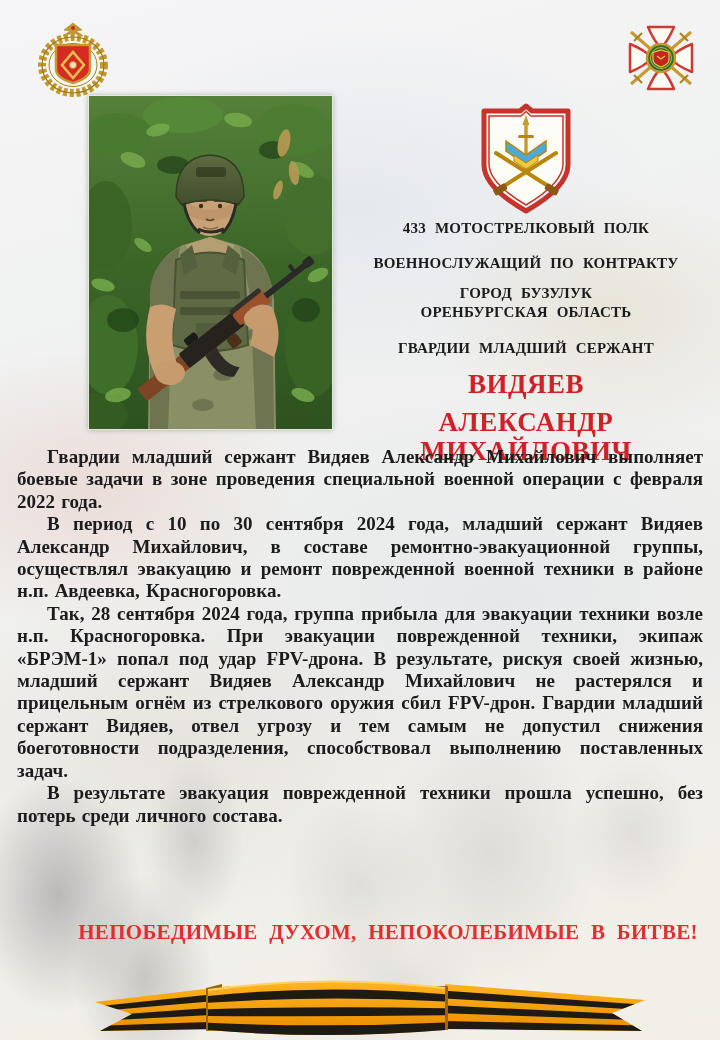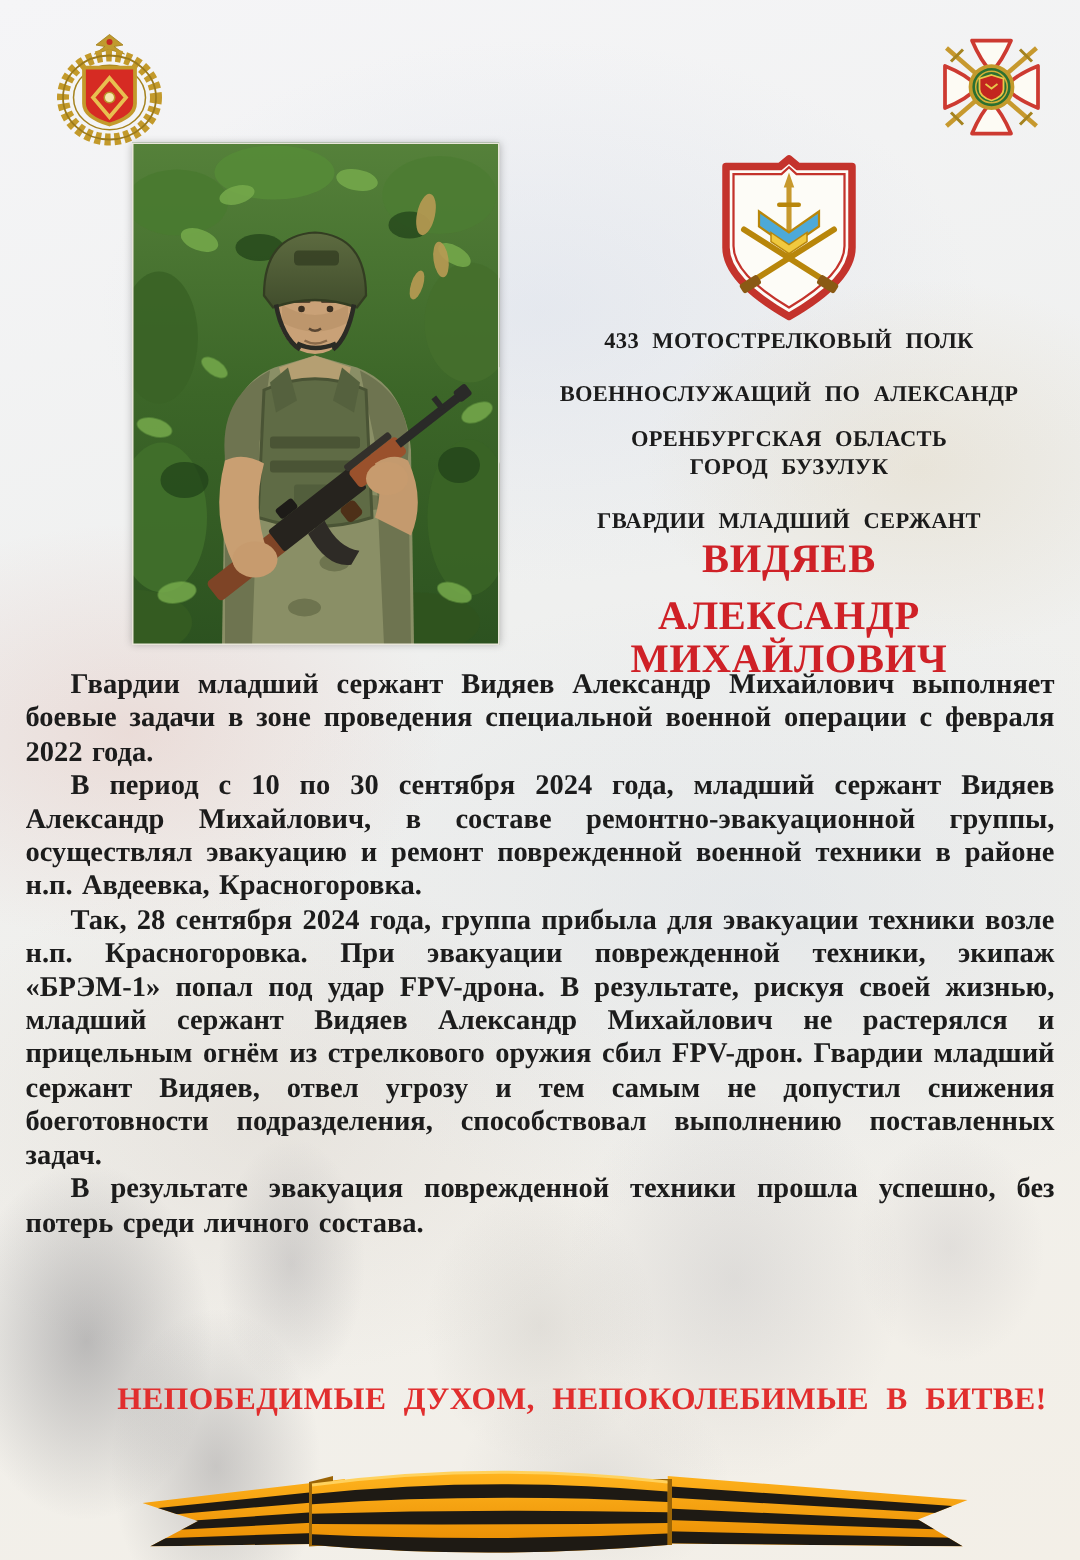--- a/index.html
+++ b/index.html
@@ -40,21 +40,21 @@
 
   .right-col {
     position:absolute; left:338px; top:103px; width:376px;
     text-align:center; color:#1b1b1b;
   }
   .unit-shield { width:100px; height:112px; margin:0 auto 4px auto; display:block; }
 
   .u-line { font-weight:bold; font-size:15px; line-height:19px; word-spacing:5px; letter-spacing:0.2px; }
   .gap-s { height:16px; } .gap-m { height:11px; } .gap-r { height:17px; }
   .name-line { font-weight:bold; font-size:27px; line-height:29px; color:#cf2127; letter-spacing:0.5px; margin-top:9px; }
-  .name-line.first { margin-top:0; }
+  .name-line.first { margin-top:12px; }
 
   .body-text {
     position:absolute; left:17px; top:446px; width:686px;
     font-weight:bold; font-size:19px; line-height:22.4px; color:#1c1c1c;
     text-align:justify;
   }
   .body-text p { text-indent:30px; word-spacing:1.5px; }
 
   .slogan {
     position:absolute; left:0; top:920px; width:720px;
@@ -229,24 +229,24 @@
         <line x1="20" y1="50" x2="80" y2="88"></line>
       </g>
       <g fill="#8a5a14">
         <rect x="17" y="83" width="14" height="7" rx="2" transform="rotate(-32 24 86)"></rect>
         <rect x="69" y="83" width="14" height="7" rx="2" transform="rotate(32 76 86)"></rect>
       </g>
     </svg>
 
     <div class="u-line">433 МОТОСТРЕЛКОВЫЙ  ПОЛК</div>
     <div class="gap-s"></div>
-    <div class="u-line">ВОЕННОСЛУЖАЩИЙ  ПО  АЛЕКСАНДР</div>
+    <div class="u-line">ВОЕННОСЛУЖАЩИЙ  ПО  КОНТРАКТУ</div>
     <div class="gap-m"></div>
+    <div class="u-line">ГОРОД БУЗУЛУК</div>
     <div class="u-line">ОРЕНБУРГСКАЯ  ОБЛАСТЬ</div>
-    <div class="u-line">ГОРОД БУЗУЛУК</div>
     <div class="gap-r"></div>
     <div class="u-line">ГВАРДИИ МЛАДШИЙ  СЕРЖАНТ</div>
     <div class="name-line first">ВИДЯЕВ</div>
     <div class="name-line">АЛЕКСАНДР МИХАЙЛОВИЧ</div>
   </div>
 
   <div class="body-text">
     <p>Гвардии младший сержант Видяев Александр Михайлович выполняет боевые задачи в  зоне проведения специальной военной операции с февраля 2022 года.</p>
     <p>В период с 10 по 30 сентября 2024 года, младший сержант Видяев Александр Михайлович, в составе ремонтно-эвакуационной группы, осуществлял эвакуацию и ремонт поврежденной военной техники в районе н.п. Авдеевка, Красногоровка.</p>
     <p>Так, 28 сентября 2024 года, группа прибыла для эвакуации техники возле н.п. Красногоровка. При эвакуации поврежденной техники, экипаж «БРЭМ-1» попал под удар FPV-дрона. В результате, рискуя своей жизнью, младший сержант Видяев Александр Михайлович не растерялся и прицельным огнём из стрелкового оружия сбил FPV-дрон. Гвардии младший сержант Видяев, отвел угрозу и тем самым не допустил снижения боеготовности подразделения, способствовал выполнению поставленных задач.</p>

